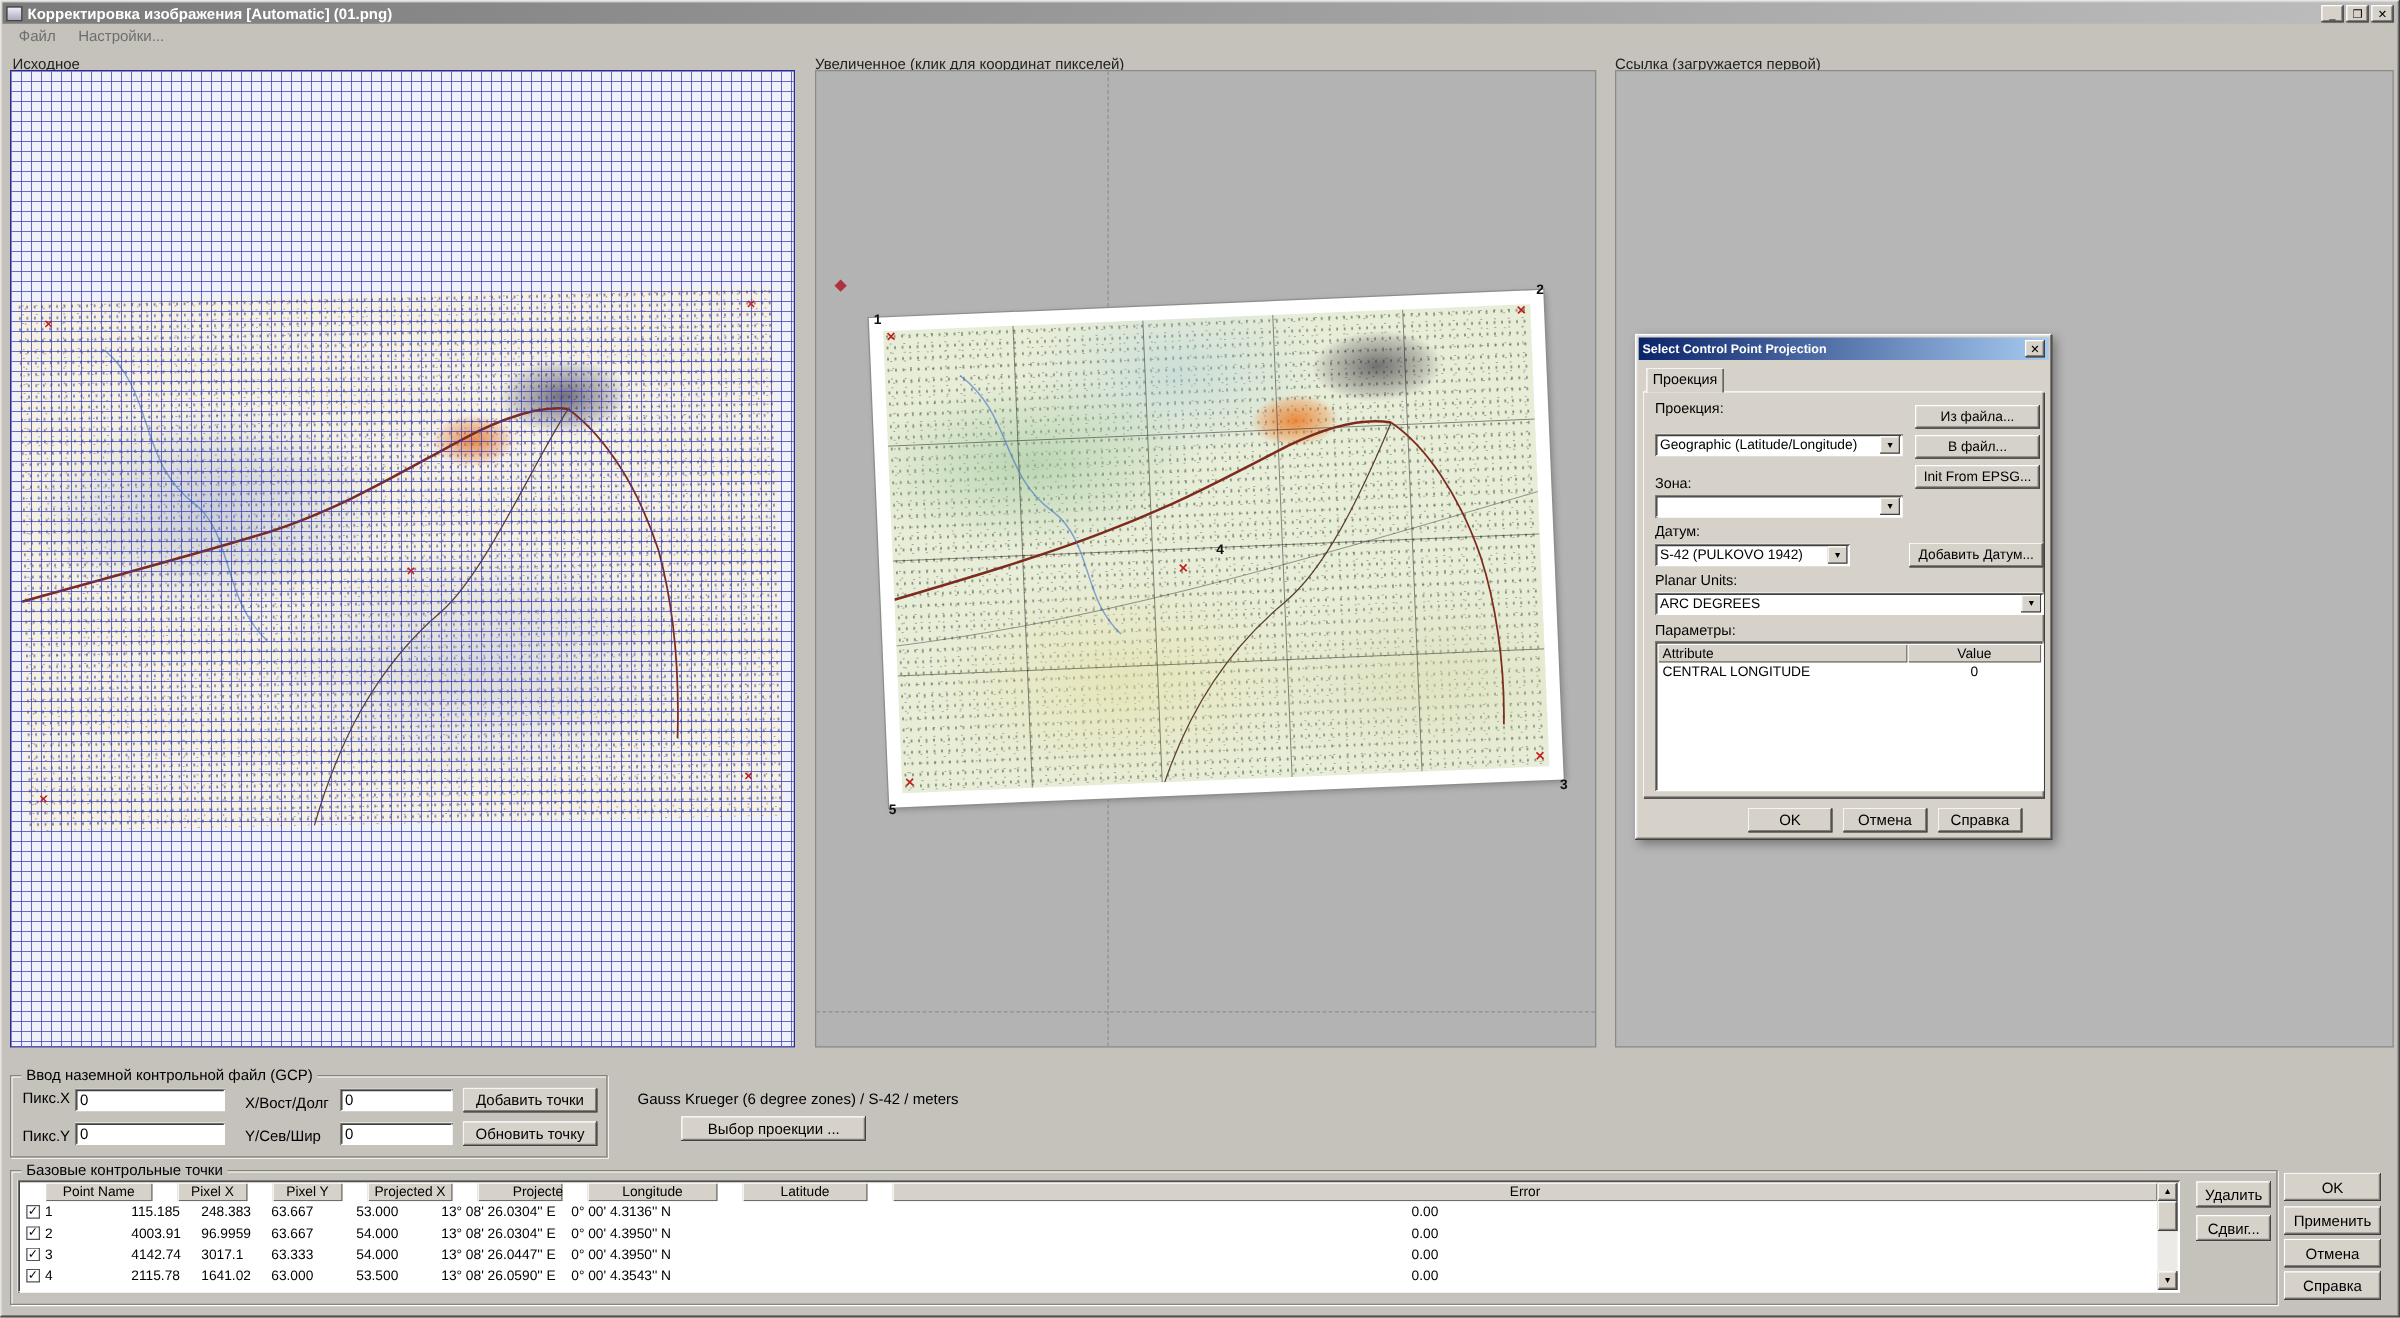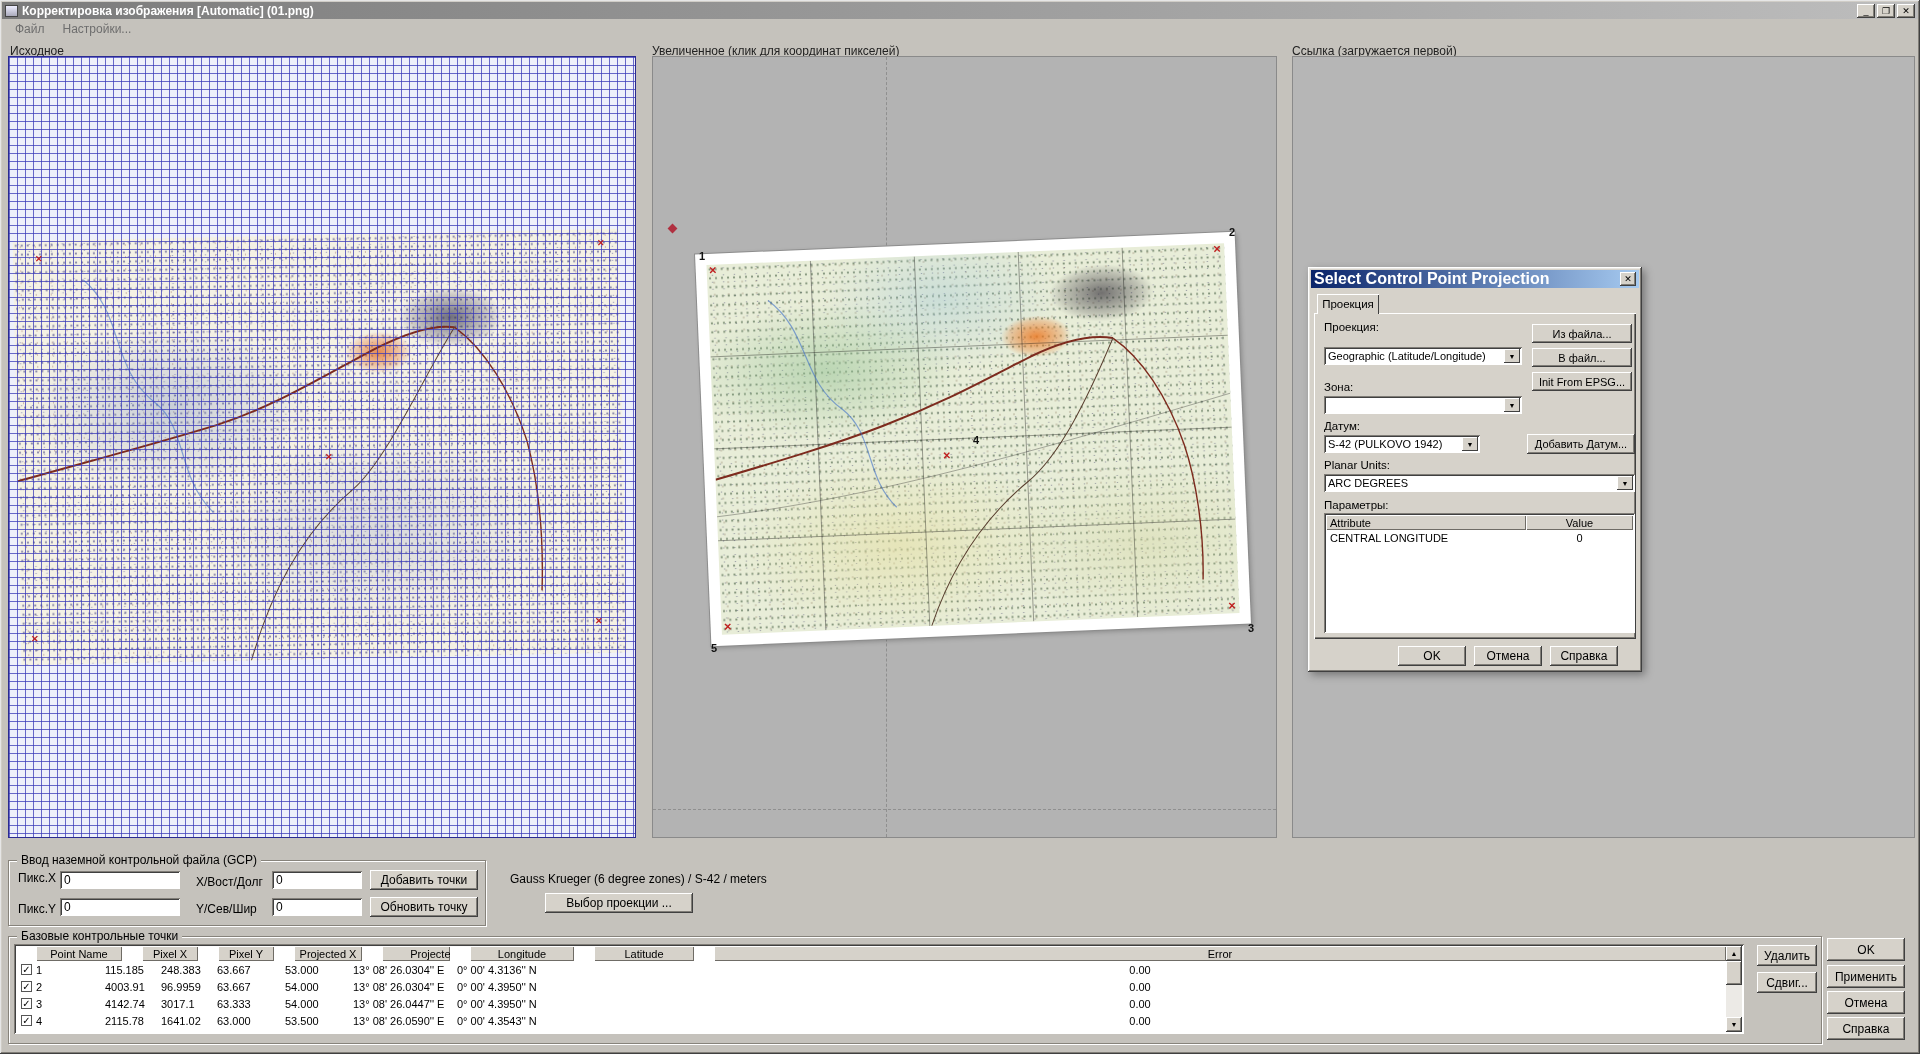--- a/index.html
+++ b/index.html
@@ -74,21 +74,21 @@
       radial-gradient(rgba(30,60,30,0.5) 0.5px, transparent 1.1px),
       radial-gradient(rgba(40,40,90,0.4) 0.5px, transparent 1.1px),
       radial-gradient(rgba(90,60,30,0.4) 0.5px, transparent 1px);
     background-size:auto,auto,auto,auto,auto,auto,6px 9px,11px 7px,14px 12px;}
   .topo-svg{position:absolute;inset:0;width:100%;height:100%;}
   .pt-label{position:absolute;font-size:11px;font-weight:bold;color:#111;z-index:3;line-height:1;}
 
   
   #dialog{position:absolute;left:1308px;top:267px;width:334px;height:405px;background:var(--silver);box-shadow:inset -1px -1px 0 #404040, inset 1px 1px 0 #fff, inset -2px -2px 0 #807d77, inset 2px 2px 0 #e9e7e2, 3px 3px 8px rgba(0,0,0,0.35);z-index:20;}
   .dialog-titlebar{position:absolute;left:3px;top:3px;width:328px;height:18px;background:linear-gradient(to right,var(--dialog_title_start),var(--dialog_title_end));display:flex;align-items:center;padding:0 3px;}
-  .dialog-title-text{color:#fff;font-weight:bold;font-size:16px;white-space:nowrap;}
+  .dialog-title-text{color:#fff;font-weight:bold;font-size:10px;white-space:nowrap;}
   .dialog-close{margin-left:auto;width:16px;height:14px;background:var(--silver);box-shadow:inset -1px -1px 0 #404040, inset 1px 1px 0 #fff, inset -2px -2px 0 #807d77;font-size:9px;display:flex;align-items:center;justify-content:center;color:#000;}
   .tab{position:absolute;left:9px;top:27px;width:62px;height:20px;background:var(--silver);box-shadow:inset 1px 1px 0 #fff, inset -1px 0 0 #404040;z-index:2;display:flex;align-items:center;justify-content:center;font-size:11.5px;}
   .tabpage{position:absolute;left:6px;top:46px;width:322px;height:326px;background:var(--silver);box-shadow:inset 1px 1px 0 #fff, inset -1px -1px 0 #404040, inset -2px -2px 0 #807d77;z-index:1;}
   .dlabel{position:absolute;font-size:11.5px;white-space:nowrap;z-index:3;}
   .combo{position:absolute;background:#fff;box-shadow:inset 1px 1px 0 #807d77, inset -1px -1px 0 #fff, inset 2px 2px 0 #404040;display:flex;align-items:center;padding-left:4px;font-size:11px;white-space:nowrap;overflow:hidden;z-index:3;}
   .combo .arrow-btn{position:absolute;right:2px;top:2px;bottom:2px;width:16px;background:var(--silver);box-shadow:inset -1px -1px 0 #404040, inset 1px 1px 0 #fff;display:flex;align-items:center;justify-content:center;font-size:7px;color:#000;}
   .dbtn{font-size:11px;z-index:3;}
   .param-table{position:absolute;left:16px;top:246px;width:311px;height:120px;background:#fff;box-shadow:inset 1px 1px 0 #807d77, inset -1px -1px 0 #fff, inset 2px 2px 0 #404040;z-index:3;padding:2px;}
   .pt-header{display:flex;height:15px;}
   .pt-h{background:var(--silver);box-shadow:inset 1px 1px 0 #fff, inset -1px -1px 0 #6f6c66;font-size:11px;display:flex;align-items:center;padding-left:4px;}
@@ -254,21 +254,21 @@
           </div>
         </div>
     </div>
 
     <button class="btn" style="left:90px;top:379px;width:68px;height:20px">OK</button>
     <button class="btn" style="left:166px;top:379px;width:68px;height:20px">Отмена</button>
     <button class="btn" style="left:242px;top:379px;width:68px;height:20px">Справка</button>
   </div>
 
   <div class="groupbox" style="left:8px;top:860px;width:478px;height:66px">
-    <span class="legend">Ввод наземной контрольной файла (GCP)</span>
+    <span class="legend">Ввод наземной контрольной файл (GCP)</span>
   </div>
   <div class="label" style="left:18px;top:871px">Пикс.X</div>
   <input class="gfield" style="left: 60px; top: 871px; width: 120px;" readonly="" value="0">
   <div class="label" style="left:196px;top:875px">X/Вост/Долг</div>
   <input class="gfield" style="left: 272px; top: 871px; width: 90px;" readonly="" value="0">
   <button class="btn" style="left:370px;top:870px;width:108px;height:20px">Добавить точки</button>
 
   <div class="label" style="left:18px;top:902px">Пикс.Y</div>
   <input class="gfield" style="left: 60px; top: 898px; width: 120px;" readonly="" value="0">
   <div class="label" style="left:196px;top:902px">Y/Сев/Шир</div>

